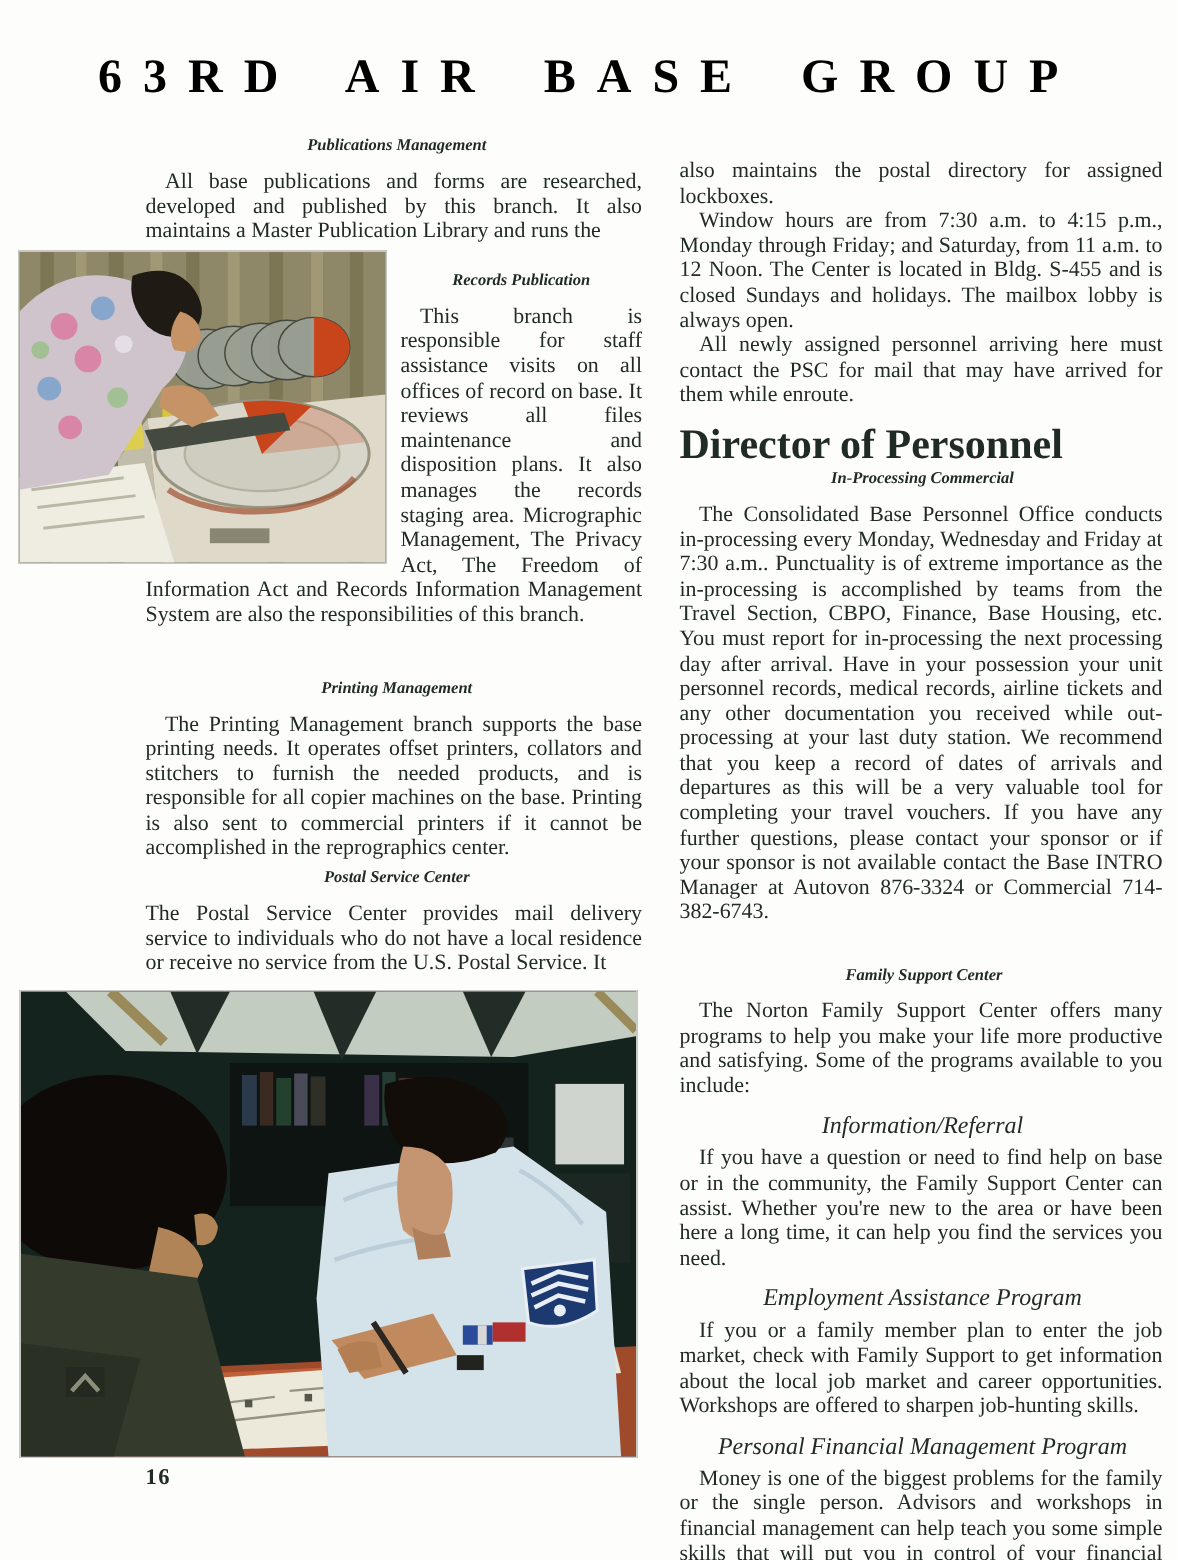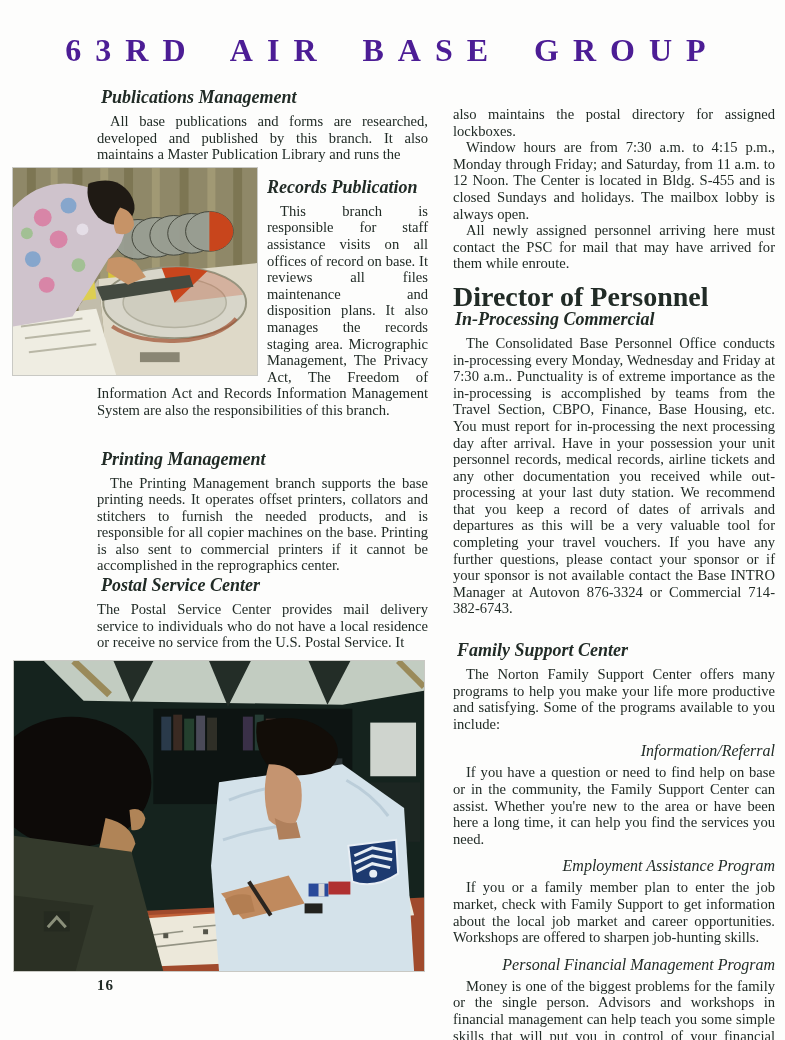--- a/index.html
+++ b/index.html
@@ -4,39 +4,39 @@
 <style>
   html,body{margin:0;padding:0;background:#ffffff;}
   #page{
     position:relative;width:785px;height:1040px;background:#fdfdfc;overflow:hidden;
     font-family:"Liberation Serif","DejaVu Serif",serif;color:#212b26;
   }
   
   .masthead{
     position:absolute;left:0;top:32px;width:785px;text-align:center;
     font-weight:bold;font-size:32px;letter-spacing:14px;word-spacing:10px;
-    white-space:nowrap;color:#4c1d95;
+    white-space:nowrap;color:#000000;
   }
   
   .col{position:absolute;top:88px;font-size:14.6px;line-height:16.6px;text-align:justify;}
   .col-left{left:97px;width:331px;}
   .col-right{left:453px;top:106px;width:322px;}
   p{margin:0;}
   p.indent{text-indent:13px;}
   h3.sec{
-    font-size:18px;font-weight:bold;font-style:italic;
-    margin:15px 0 6px 4px;text-align:left;line-height:19px;
+    font-size:11px;font-weight:bold;font-style:italic;
+    margin:15px 0 6px 4px;text-align:center;line-height:19px;
   }
   h3.sec.first{margin-top:0;}
   h2.major{
     font-size:28px;font-weight:bold;margin:13px 0 1px 0;text-align:left;line-height:23px;
   }
   h4.sub{
     font-size:16px;font-style:italic;font-weight:normal;
-    margin:9px 0 4px 2px;text-align:right;line-height:19px;
+    margin:9px 0 4px 2px;text-align:center;line-height:19px;
   }
   
   .photo{background:#888;border:1px solid #c9c9c4;box-sizing:border-box;}
   .photo svg{display:block;width:100%;height:100%;}
   .photo1{
     float:left;width:246px;height:209px;
     margin:4px 9px 7px -85px;
   }
   .photo2{
     clear:both;width:412px;height:312px;margin:9px 0 0 -84px;

